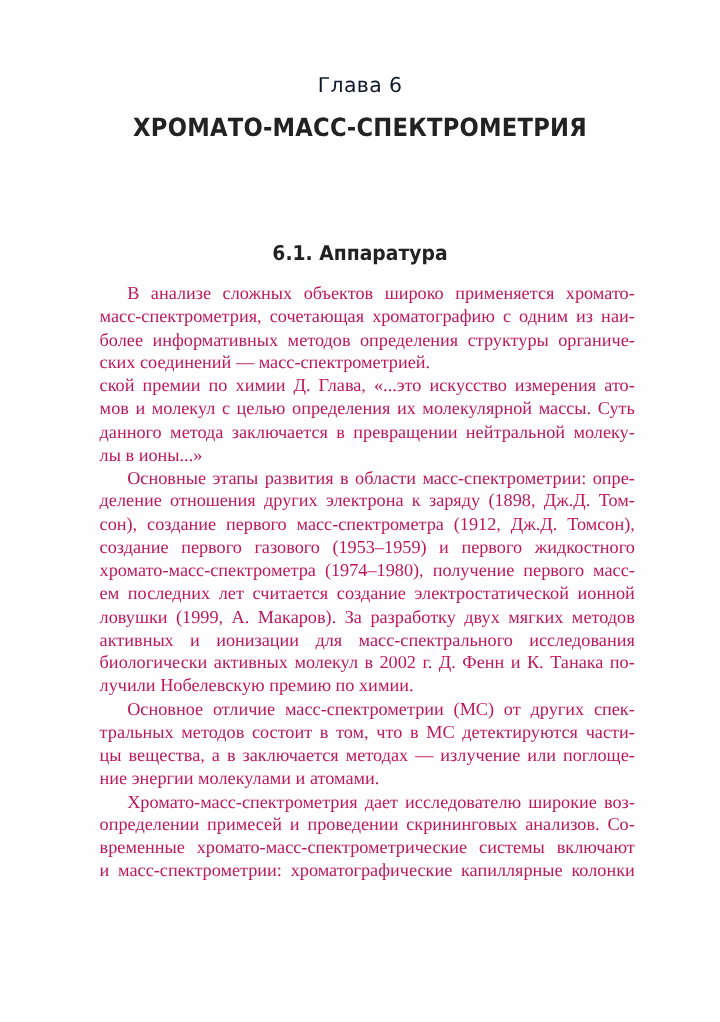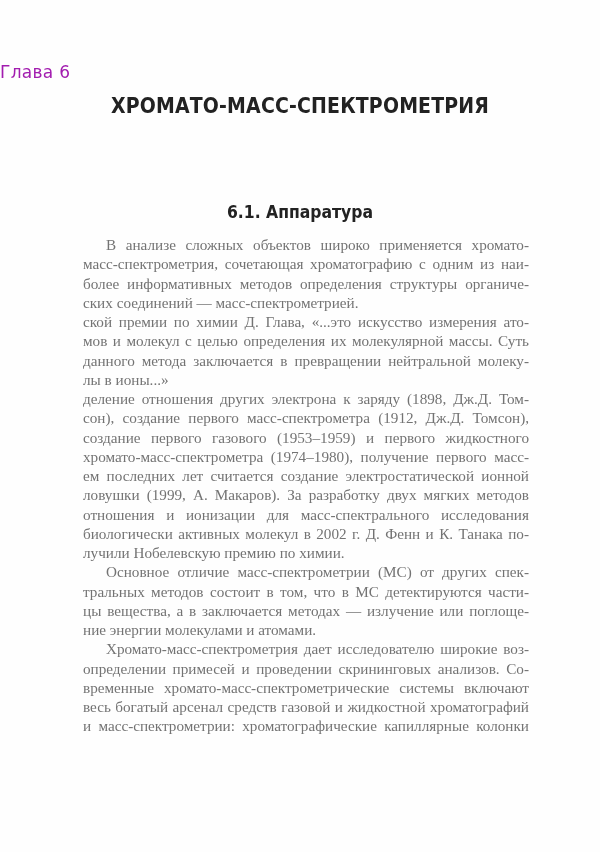--- a/index.html
+++ b/index.html
@@ -1,34 +1,34 @@
 <!DOCTYPE html>
 <html><head>
 <meta charset="utf-8">
 <style>
   html, body { margin: 0; padding: 0; background: #ffffff; }
   body { width: 600px; height: 852px; position: relative; overflow: hidden; color: #2a2a2a; }
   .page { position: absolute; left: 0; top: 0; width: 600px; height: 852px; background: #fefefe; }
   .chapter-label {
-    position: absolute; left: 0; width: 600px; top: 62px; text-align: left;
-    font-family: "DejaVu Sans", sans-serif; font-size: 17px; color: #a21caf; letter-spacing: 0.3px;
+    position: absolute; left: 0; width: 600px; top: 62px; text-align: center;
+    font-family: "DejaVu Sans", sans-serif; font-size: 17px; color: #0f172a; letter-spacing: 0.3px;
   }
   .chapter-title {
     position: absolute; left: 0; width: 600px; top: 94px; text-align: center;
     font-family: "DejaVu Sans", sans-serif; font-weight: bold; font-size: 21px;
     color: #222; letter-spacing: 0.2px; transform: scaleX(0.9); transform-origin: center;
   }
   .section-title {
     position: absolute; left: 0; width: 600px; top: 202px; text-align: center;
     font-family: "DejaVu Sans", sans-serif; font-weight: bold; font-size: 17px; color: #222;
     transform: scaleX(0.92); transform-origin: center;
   }
   .body-text {
     position: absolute; left: 83px; width: 446px; top: 235px;
-    font-family: "Liberation Serif", serif; font-size: 15.2px; line-height: 19.25px; color: #737373;
+    font-family: "Liberation Serif", serif; font-size: 15.2px; line-height: 19.25px; color: #be185d;
   }
   .line {
     display: block; height: 19.25px; white-space: nowrap; text-align: justify; text-align-last: justify;
     overflow: visible;
   }
   .line.indent { padding-left: 23px; }
   .line.last { text-align-last: left; }
 </style>
 </head>
 <body>
@@ -43,34 +43,34 @@
     <span class="line indent">В анализе сложных объектов широко применяется хромато-</span>
     <span class="line">масс-спектрометрия, сочетающая хроматографию с одним из наи-</span>
     <span class="line">более информативных методов определения структуры органиче-</span>
     <span class="line last">ских соединений — масс-спектрометрией.</span>
 
     <span class="line">ской премии по химии Д. Глава, «...это искусство измерения ато-</span>
     <span class="line">мов и молекул с целью определения их молекулярной массы. Суть</span>
     <span class="line">данного метода заключается в превращении нейтральной молеку-</span>
     <span class="line last">лы в ионы...»</span>
 
+    <span class="line indent">Основные этапы развития в области масс-спектрометрии: опре-</span>
     <span class="line">деление отношения других электрона к заряду (1898, Дж.Д. Том-</span>
     <span class="line">сон), создание первого масс-спектрометра (1912, Дж.Д. Томсон),</span>
     <span class="line">создание первого газового (1953–1959) и первого жидкостного</span>
     <span class="line">хромато-масс-спектрометра (1974–1980), получение первого масс-</span>
     <span class="line">ем последних лет считается создание электростатической ионной</span>
     <span class="line">ловушки (1999, А. Макаров).  За разработку двух мягких методов</span>
-    <span class="line">отношения и ионизации для масс-спектрального исследования</span>
+    <span class="line">активных и ионизации для масс-спектрального исследования</span>
     <span class="line">биологически активных молекул в 2002 г. Д. Фенн и К. Танака по-</span>
     <span class="line last">лучили Нобелевскую премию по химии.</span>
 
     <span class="line indent">Основное отличие масс-спектрометрии (МС) от других спек-</span>
     <span class="line">тральных методов состоит в том, что в МС детектируются части-</span>
     <span class="line">цы вещества, а в заключается методах — излучение или поглоще-</span>
     <span class="line last">ние энергии молекулами и атомами.</span>
 
     <span class="line indent">Хромато-масс-спектрометрия дает исследователю широкие воз-</span>
     <span class="line">определении примесей и проведении скрининговых анализов. Со-</span>
     <span class="line">временные хромато-масс-спектрометрические системы включают</span>
-    <span class="line">весь богатый арсенал средств газовой и жидкостной хроматографий</span>
     <span class="line">и масс-спектрометрии: хроматографические капиллярные колонки</span>
   </div>
 </div>
 
 </body></html>

